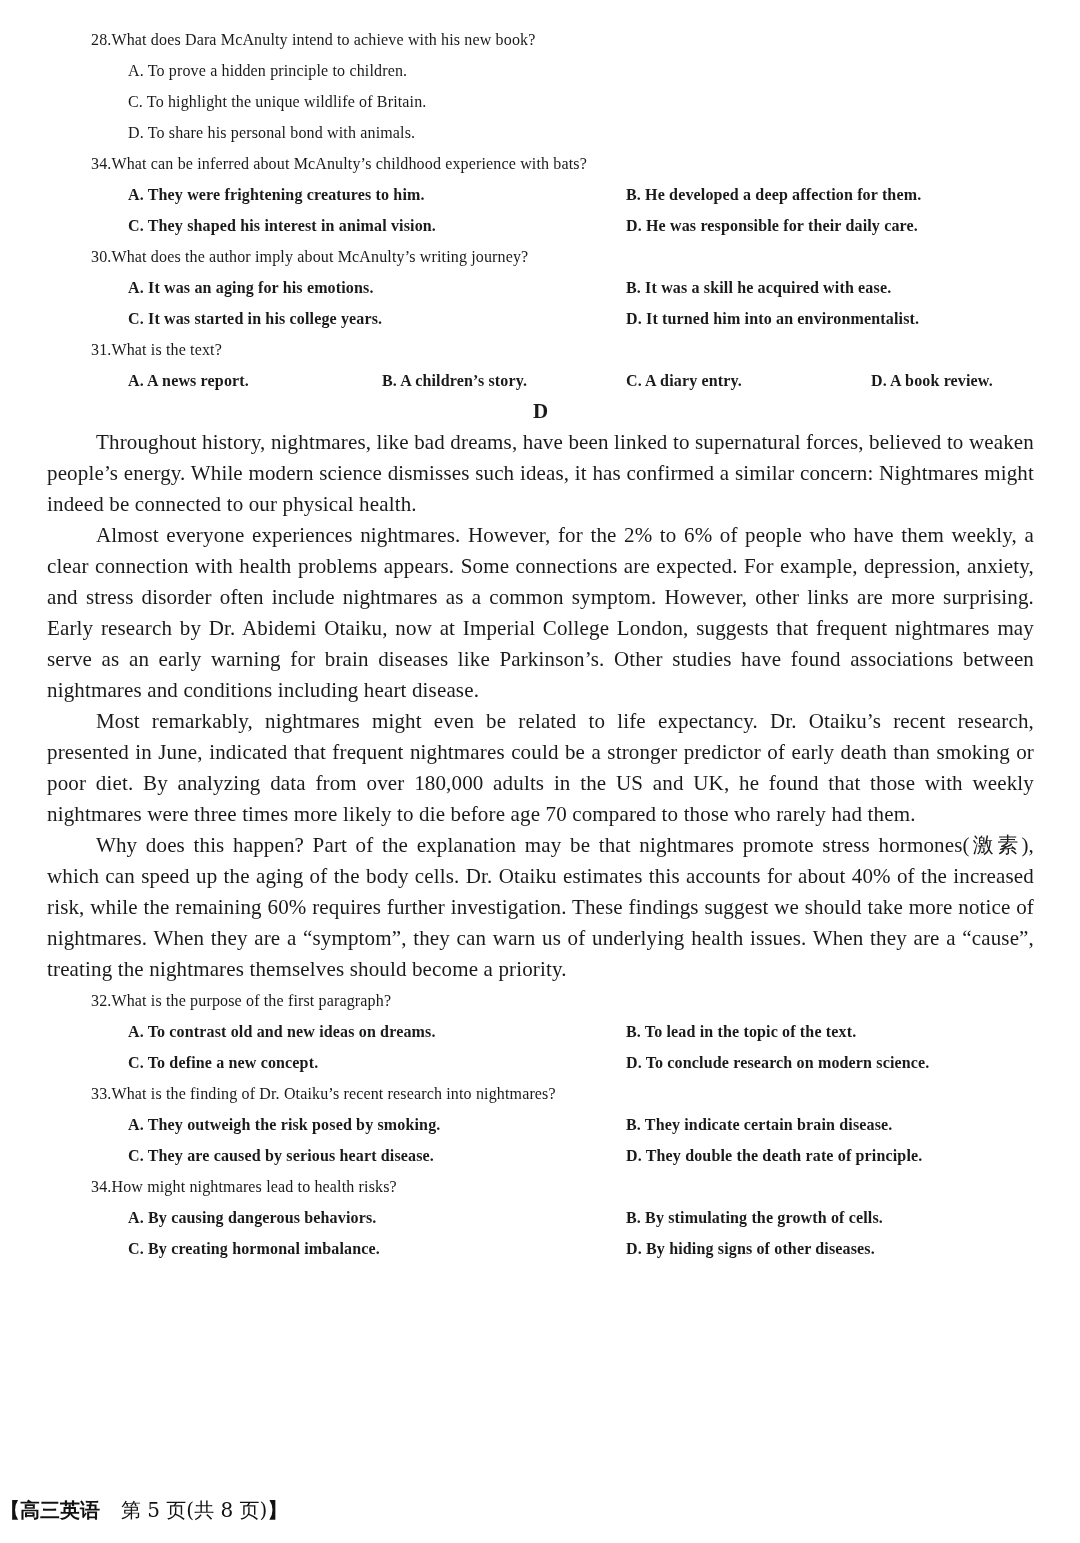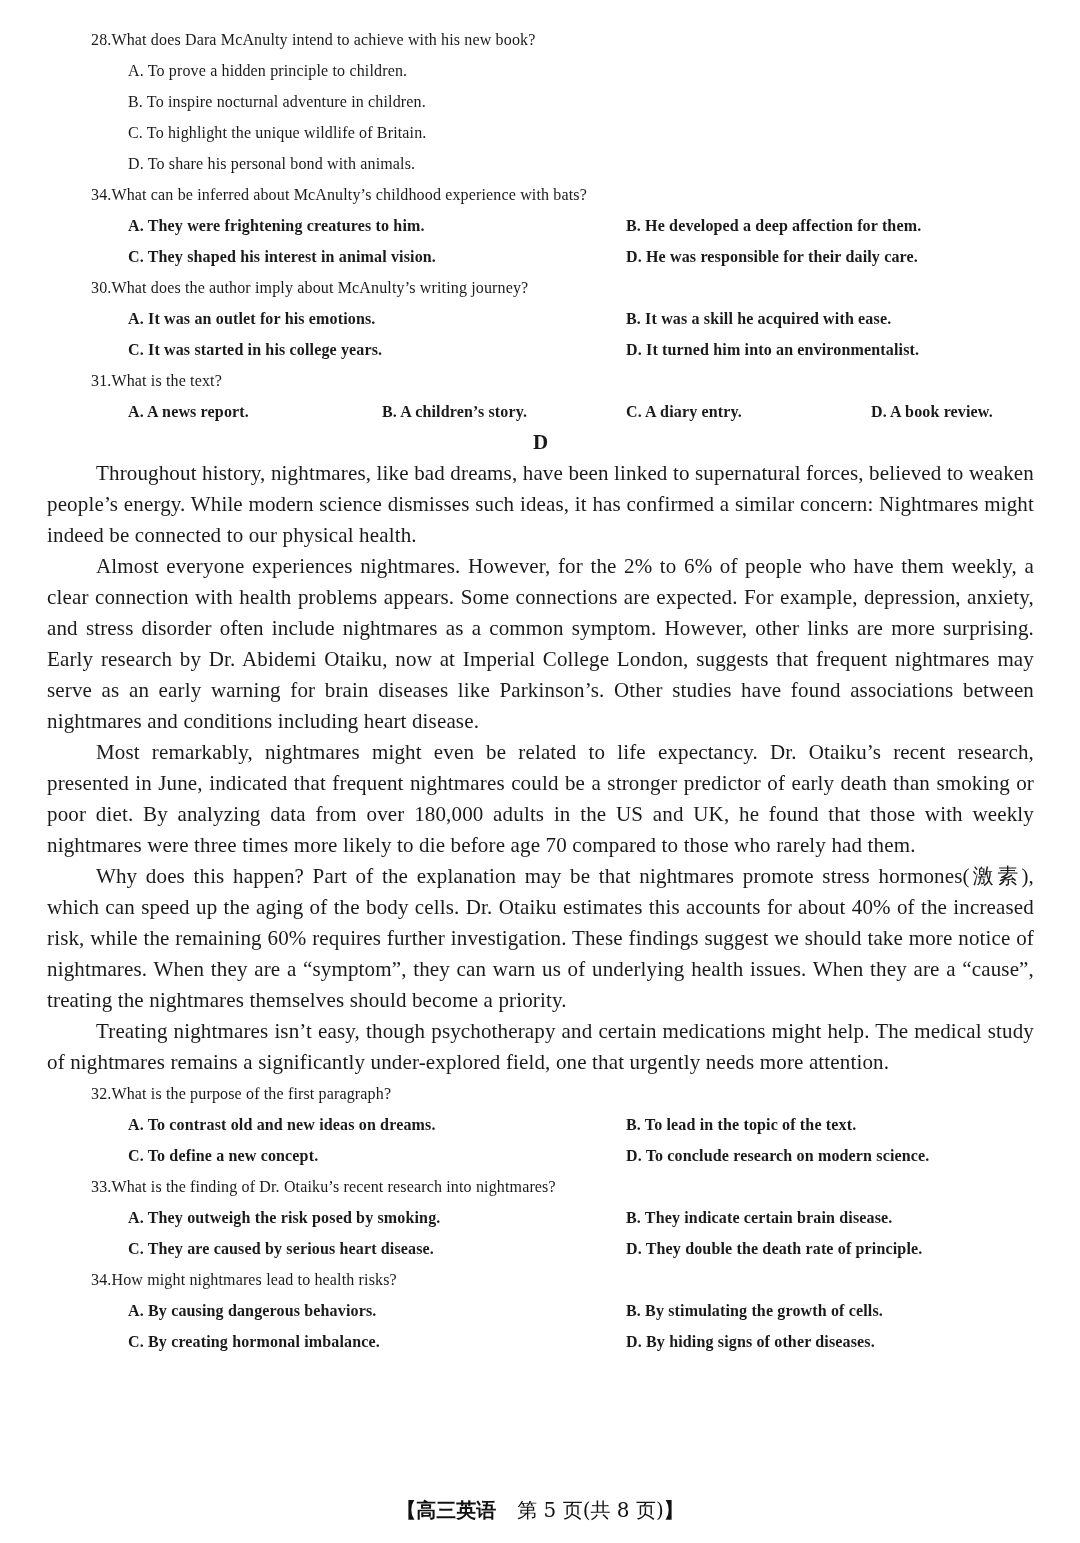--- a/index.html
+++ b/index.html
@@ -15,54 +15,53 @@
   .opt-row { display: flex; padding-left: 37px; }
   .opt-row .col { white-space: nowrap; font-weight: bold; }
   .opt-row.two .col:first-child { width: 498px; }
   .opt-row.four .col:nth-child(1) { width: 254px; }
   .opt-row.four .col:nth-child(2) { width: 244px; }
   .opt-row.four .col:nth-child(3) { width: 245px; }
   .section { text-align: center; font-weight: bold; font-size: 21px; line-height: 31px; height: 31px; }
   .para { font-size: 21px; line-height: 31px; text-align: justify; text-align-last: left; letter-spacing: 0.15px; }
   .para .indent { display: inline-block; width: 49px; }
   .footer {
-    position: absolute; left: 0; width: 1080px; top: 1497px; text-align: center;
+    position: absolute; left: 0; width: 1080px; top: 1497px; text-align: left;
     font-family: "DejaVu Sans", sans-serif; font-size: 20px; font-weight: bold; color: #111;
   }
   .footer .pg { font-weight: normal; font-family: "DejaVu Serif", serif; }
 </style>
 </head>
 <body>
 
 <div class="page">
 
   <div>
     <div class="line q"><span>28.</span><span>What does Dara McAnulty intend to achieve with his new book?</span></div>
     <div class="line opt">A. To prove a hidden principle to children.</div>
-    <div class="line opt">B. To inspire nocturnal adventure in children.</div>
     <div class="line opt">C. To highlight the unique wildlife of Britain.</div>
     <div class="line opt">D. To share his personal bond with animals.</div>
   </div>
 
   <div>
     <div class="line q"><span>34.</span><span>What can be inferred about McAnulty’s childhood experience with bats?</span></div>
     <div class="line opt-row two">
       <span class="col">A. They were frightening creatures to him.</span>
       <span class="col">B. He developed a deep affection for them.</span>
     </div>
     <div class="line opt-row two">
       <span class="col">C. They shaped his interest in animal vision.</span>
       <span class="col">D. He was responsible for their daily care.</span>
     </div>
   </div>
 
   <div>
     <div class="line q"><span>30.</span><span>What does the author imply about McAnulty’s writing journey?</span></div>
     <div class="line opt-row two">
-      <span class="col">A. It was an outlet for his emotions.</span>
+      <span class="col">A. It was an aging for his emotions.</span>
       <span class="col">B. It was a skill he acquired with ease.</span>
     </div>
     <div class="line opt-row two">
       <span class="col">C. It was started in his college years.</span>
       <span class="col">D. It turned him into an environmentalist.</span>
     </div>
   </div>
 
   <div>
     <div class="line q"><span>31.</span><span>What is the text?</span></div>
@@ -74,21 +73,20 @@
     </div>
   </div>
 
   <div class="section">D</div>
 
   <div>
     <div class="para"><span class="indent"></span><span>Throughout history, nightmares, like bad dreams, have been linked to supernatural forces, believed to weaken people’s energy. While modern science dismisses such ideas, it has confirmed a similar concern: Nightmares might indeed be connected to our physical health.</span></div>
     <div class="para"><span class="indent"></span><span>Almost everyone experiences nightmares. However, for the 2% to 6% of people who have them weekly, a clear connection with health problems appears. Some connections are expected. For example, depression, anxiety, and stress disorder often include nightmares as a common symptom. However, other links are more surprising. Early research by Dr. Abidemi Otaiku, now at Imperial College London, suggests that frequent nightmares may serve as an early warning for brain diseases like Parkinson’s. Other studies have found associations between nightmares and conditions including heart disease.</span></div>
     <div class="para"><span class="indent"></span><span>Most remarkably, nightmares might even be related to life expectancy. Dr. Otaiku’s recent research, presented in June, indicated that frequent nightmares could be a stronger predictor of early death than smoking or poor diet. By analyzing data from over 180,000 adults in the US and UK, he found that those with weekly nightmares were three times more likely to die before age 70 compared to those who rarely had them.</span></div>
     <div class="para"><span class="indent"></span><span>Why does this happen? Part of the explanation may be that nightmares promote stress hormones(激素), which can speed up the aging of the body cells. Dr. Otaiku estimates this accounts for about 40% of the increased risk, while the remaining 60% requires further investigation. These findings suggest we should take more notice of nightmares. When they are a “symptom”, they can warn us of underlying health issues. When they are a “cause”, treating the nightmares themselves should become a priority.</span></div>
-    <div class="para"><span class="indent"></span><span>Treating nightmares isn’t easy, though psychotherapy and certain medications might help. The medical study of nightmares remains a significantly under-explored field, one that urgently needs more attention.</span></div>
   </div>
 
   <div>
     <div class="line q"><span>32.</span><span>What is the purpose of the first paragraph?</span></div>
     <div class="line opt-row two">
       <span class="col">A. To contrast old and new ideas on dreams.</span>
       <span class="col">B. To lead in the topic of the text.</span>
     </div>
     <div class="line opt-row two">
       <span class="col">C. To define a new concept.</span>

